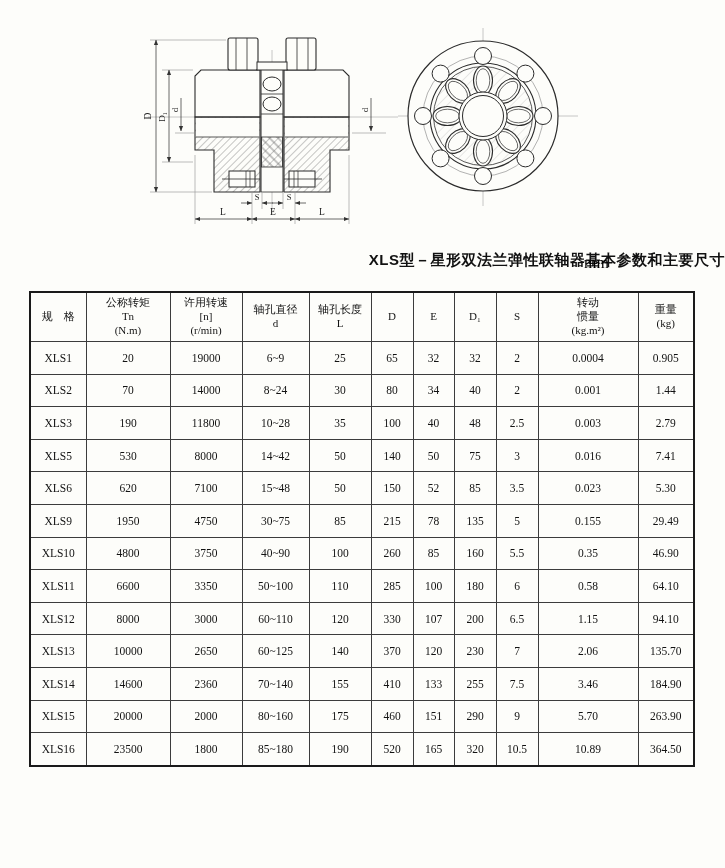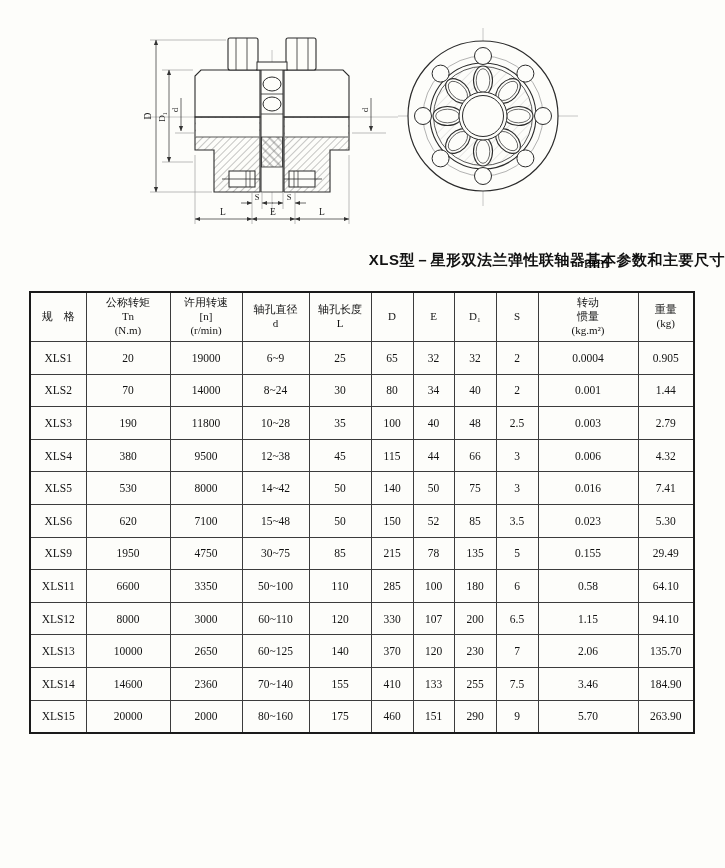--- a/index.html
+++ b/index.html
@@ -254,33 +254,20 @@
           <td>10~28</td>
           <td>35</td>
           <td>100</td>
           <td>40</td>
           <td>48</td>
           <td>2.5</td>
           <td>0.003</td>
           <td>2.79</td>
         </tr>
         <tr>
-          <td>XLS4</td>
-          <td>380</td>
-          <td>9500</td>
-          <td>12~38</td>
-          <td>45</td>
-          <td>115</td>
-          <td>44</td>
-          <td>66</td>
-          <td>3</td>
-          <td>0.006</td>
-          <td>4.32</td>
-        </tr>
-        <tr>
           <td>XLS5</td>
           <td>530</td>
           <td>8000</td>
           <td>14~42</td>
           <td>50</td>
           <td>140</td>
           <td>50</td>
           <td>75</td>
           <td>3</td>
           <td>0.016</td>
@@ -306,20 +293,33 @@
           <td>30~75</td>
           <td>85</td>
           <td>215</td>
           <td>78</td>
           <td>135</td>
           <td>5</td>
           <td>0.155</td>
           <td>29.49</td>
         </tr>
         <tr>
+          <td>XLS10</td>
+          <td>4800</td>
+          <td>3750</td>
+          <td>40~90</td>
+          <td>100</td>
+          <td>260</td>
+          <td>85</td>
+          <td>160</td>
+          <td>5.5</td>
+          <td>0.35</td>
+          <td>46.90</td>
+        </tr>
+        <tr>
           <td>XLS11</td>
           <td>6600</td>
           <td>3350</td>
           <td>50~100</td>
           <td>110</td>
           <td>285</td>
           <td>100</td>
           <td>180</td>
           <td>6</td>
           <td>0.58</td>
@@ -370,16 +370,29 @@
           <td>2000</td>
           <td>80~160</td>
           <td>175</td>
           <td>460</td>
           <td>151</td>
           <td>290</td>
           <td>9</td>
           <td>5.70</td>
           <td>263.90</td>
         </tr>
+        <tr>
+          <td>XLS16</td>
+          <td>23500</td>
+          <td>1800</td>
+          <td>85~180</td>
+          <td>190</td>
+          <td>520</td>
+          <td>165</td>
+          <td>320</td>
+          <td>10.5</td>
+          <td>10.89</td>
+          <td>364.50</td>
+        </tr>
       </tbody>
   </table>
 
 </div>
 
 </body></html>

